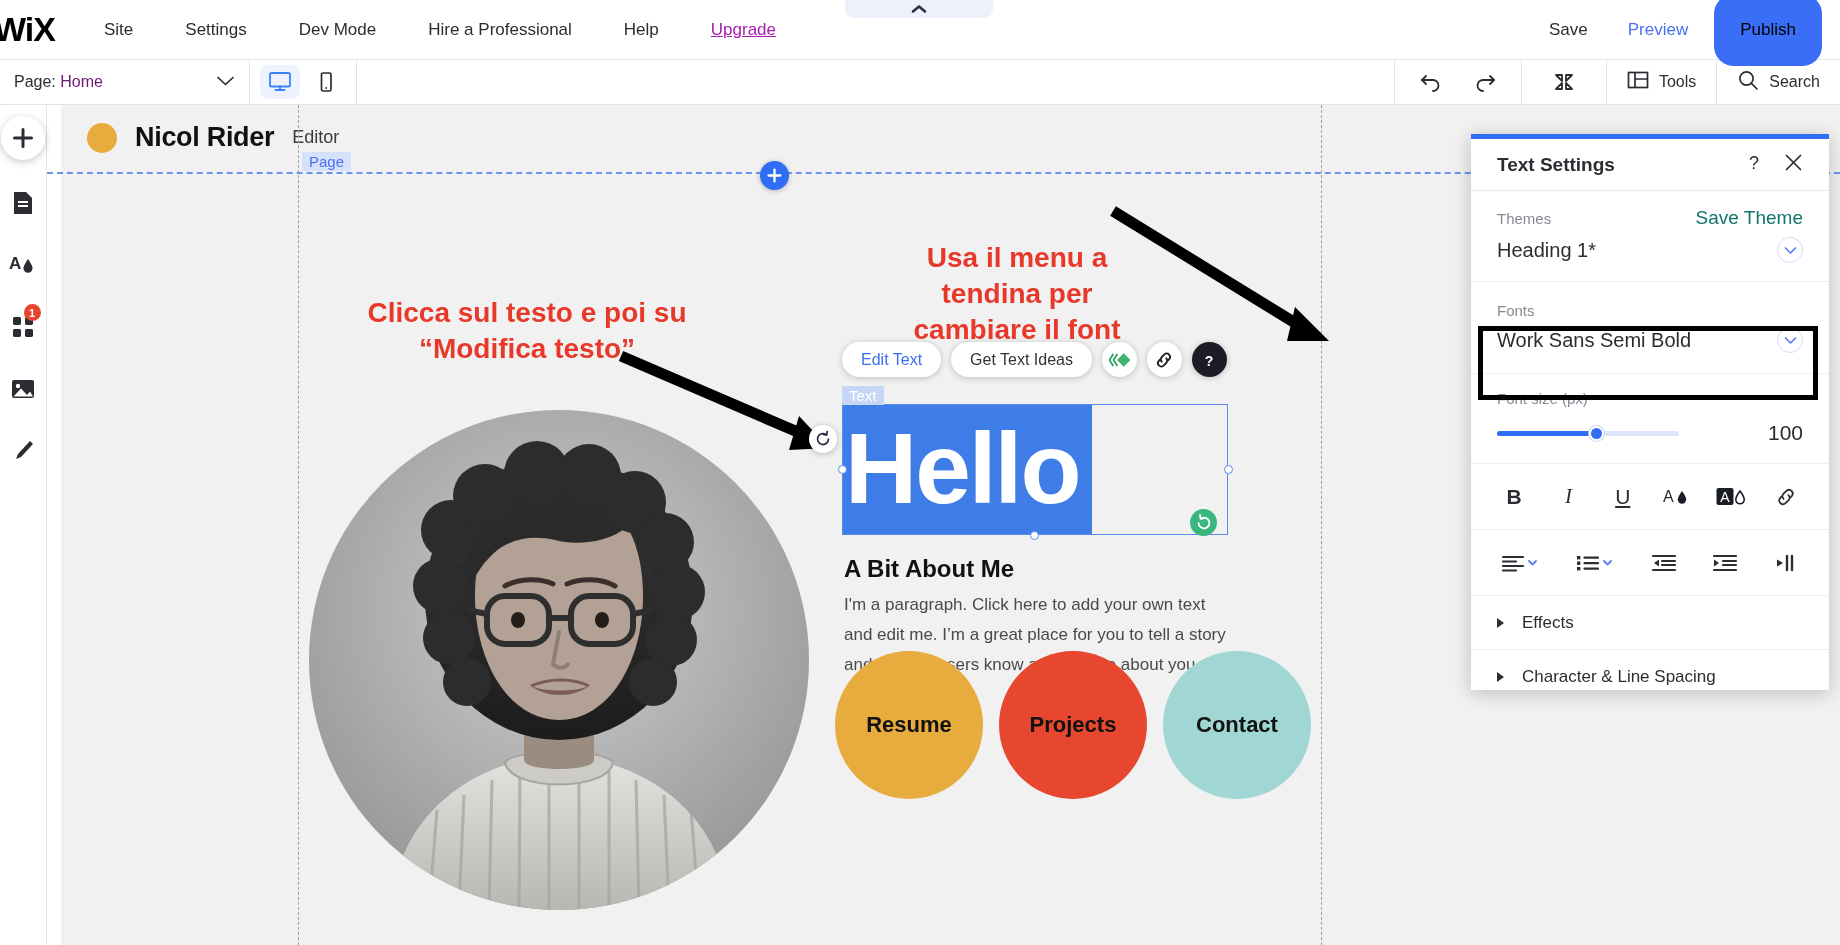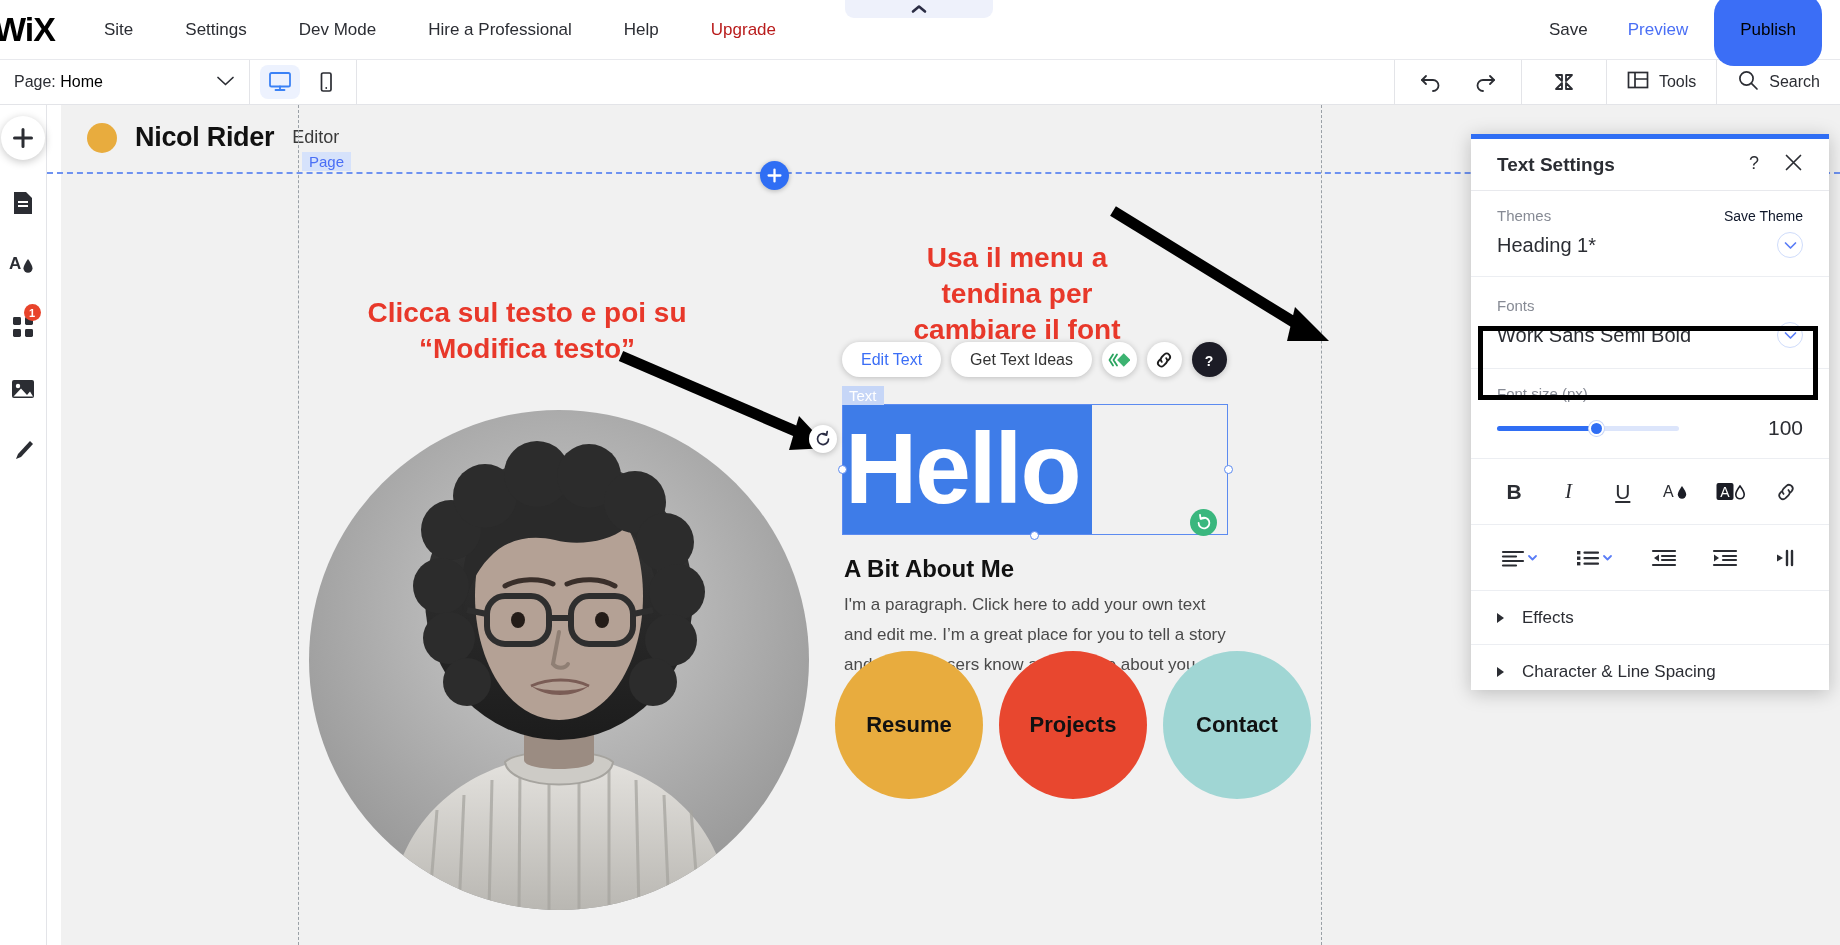--- a/index.html
+++ b/index.html
@@ -20,21 +20,21 @@
   #wix-logo {
     font-size:34px; font-weight:bold; letter-spacing:-1px;
     color:#000; margin-left:-6px; padding-left:0; width:72px;
     font-family:"Liberation Sans", sans-serif; font-style:normal;
   }
   .topmenu { display:flex; align-items:center; gap:16px; margin-left:20px;}
   .topmenu .mi {
     font-size:17px; color:#2b2d33; padding:6px 18px; cursor:default;
     white-space:nowrap;
   }
-  .topmenu .mi.upgrade { color:#b91c1c; }
+  .topmenu .mi.upgrade { color:#a21caf;text-decoration:underline; }
   #topright { margin-left:auto; display:flex; align-items:center; gap:0px; padding-right:18px;}
   #topright .tr { font-size:17px; color:#2b2d33; padding:6px 20px; white-space:nowrap;}
   #topright .tr.preview { color:#4a6ff5; }
   #publish-btn {
     background:#3b6ef6; color:#000000; font-size:17px;
     border-radius:20px; padding:26px 26px; border:none; cursor:pointer;
     white-space:nowrap; margin-left:6px;text-align:right;
   }
   
   #collapse-tab {
@@ -48,21 +48,21 @@
   #toolbar2 {
     position:absolute; left:0; top:60px; width:1840px; height:45px;
     background:#fff; display:flex; align-items:center;
     border-bottom:1px solid #e3e4e8; z-index:19;
   }
   #page-select {
     display:flex; align-items:center; width:250px; height:45px;
     padding:0 14px; border-right:1px solid #e3e4e8; position:relative;
   }
   #page-select .lbl { font-size:16px; color:#2b2d33; }
-  #page-select .lbl .val { color:#000000; }
+  #page-select .lbl .val { color:#701a75; }
   #page-select .chev { margin-left:auto; }
   .devgroup { display:flex; align-items:center; height:45px; padding:0 10px;
     border-right:1px solid #e3e4e8; gap:6px;}
   .devbtn { width:40px; height:34px; border-radius:8px; display:flex; align-items:center; justify-content:center; cursor:pointer;}
   .devbtn.active { background:#edf2fe; }
   #toolbar2-right { margin-left:auto; display:flex; align-items:center; height:45px; }
   .tb-cell { display:flex; align-items:center; justify-content:center;
     height:45px; border-left:1px solid #e3e4e8; gap:10px; }
   .tb-icon { width:44px; display:flex; align-items:center; justify-content:center; cursor:pointer;}
   .tb-text { font-size:16px; color:#2b2d33; }
@@ -211,21 +211,21 @@
   #ts-header {
     height:52px; display:flex; align-items:center; padding:0 26px;
     border-bottom:1px solid #e8e9ed;
   }
   #ts-title { font-size:19px; font-weight:bold; color:#2b2d33; }
   #ts-header .icons { margin-left:auto; display:flex; align-items:center; gap:22px; }
   .ts-sec { padding:16px 26px 18px 26px; border-bottom:1px solid #eceef2; position:relative;}
   .ts-lbl { font-size:15px; color:#868a94; }
   .ts-row { display:flex; align-items:center; margin-top:4px; }
   .ts-val { font-size:20px; color:#2b2d33; }
-  .ts-link { margin-left:auto; font-size:14px; color:#0f172a; cursor:pointer; }
+  .ts-link { margin-left:auto; font-size:19px; color:#0f766e; cursor:pointer; }
   .ts-chev {
     margin-left:auto; width:26px; height:26px; border-radius:50%;
     border:1px solid #cfdcfb; display:flex; align-items:center;
     justify-content:center; cursor:pointer;
   }
   #fonts-highlight {
     position:absolute; left:1478px; top:326px; width:340px; height:74px;
     border:5px solid #000; z-index:44; pointer-events:none;
   }
   #slider-row { display:flex; align-items:center; margin-top:14px; }

